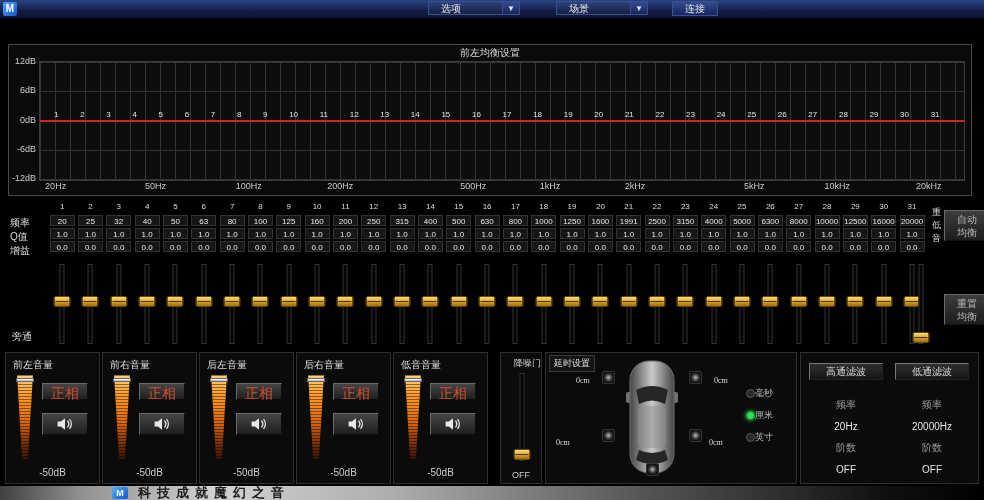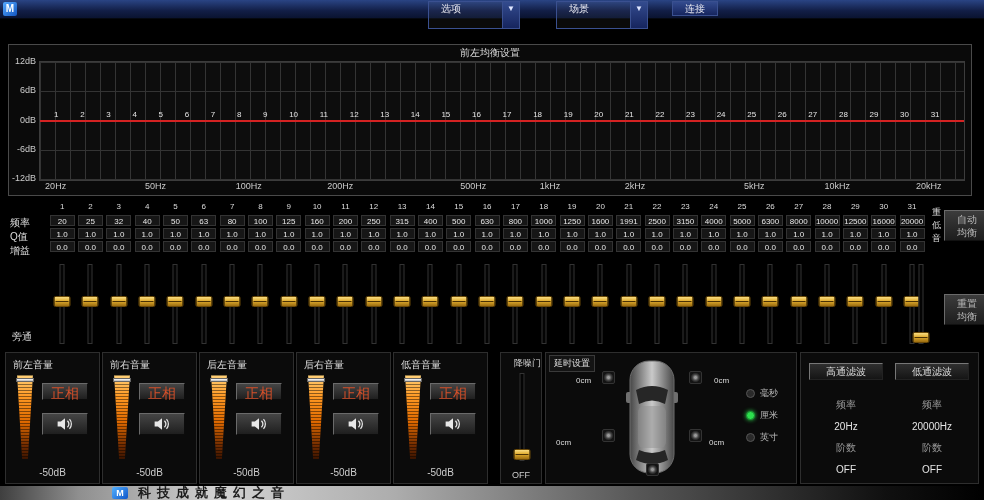--- a/index.html
+++ b/index.html
@@ -2,21 +2,21 @@
 <html><head>
 <meta charset="utf-8">
 <style>
   html,body{margin:0;padding:0;}
   body{width:984px;height:500px;background:#000;font-family:"Liberation Sans",sans-serif;position:relative;overflow:hidden;}
   #app{position:absolute;inset:0;}
 
   
   .titlebar{position:absolute;left:0;top:0;width:100%;height:18px;background:linear-gradient(180deg,#2a4484,#121e46 60%,#0a1330);border-bottom:1px solid #05080f;}
   .app-logo{position:absolute;left:3px;top:2px;width:14px;height:14px;background:linear-gradient(135deg,#55a9ff,#1356c0);border-radius:2px;color:#fff;font-size:10px;font-weight:bold;text-align:center;line-height:14px;}
-  .menu-group{position:absolute;top:1px;height:28px;display:flex;align-items:stretch;border:1px solid #3a5090;background:rgba(255,255,255,0.04);box-sizing:border-box;}
+  .menu-group{position:absolute;top:1px;height:14px;display:flex;align-items:stretch;border:1px solid #3a5090;background:rgba(255,255,255,0.04);box-sizing:border-box;}
   .mg-label{flex:1;font-size:10px;color:#e8e8f0;line-height:13px;padding-left:12px;}
   .mg-arrow{width:16px;border-left:1px solid #3a5090;color:#dfe6ff;font-size:8px;line-height:13px;text-align:center;background:linear-gradient(#334b8e,#16255e);cursor:pointer;}
   #options-group{left:428px;width:92px;}
   #scene-group{left:556px;width:92px;}
   .connect-btn{position:absolute;left:672px;top:1px;width:46px;height:15px;border:1px solid #3a5090;background:linear-gradient(#334b8e,#16255e);color:#e8e8f0;font-size:10px;text-align:center;line-height:14px;box-sizing:border-box;cursor:pointer;}
 
   
   .tabrow{position:absolute;left:0;top:18px;width:100%;height:26px;background:#060606;}
   .tab{position:absolute;top:5px;height:15px;width:76px;font-size:10px;line-height:15px;text-align:center;color:#999;background:linear-gradient(#2b2b2b,#161616);border:1px solid #3c3c3c;box-sizing:border-box;cursor:pointer;}
   .tab.active{background:linear-gradient(#e23333,#a60c0c);color:#fff;border-color:#ff6a6a #7a0000 #7a0000 #ff6a6a;}
@@ -74,28 +74,28 @@
   .mute-btn{position:absolute;left:36px;top:60px;width:46px;height:22px;background:linear-gradient(#454545,#1f1f1f);border:1px solid;border-color:#6a6a6a #0c0c0c #0c0c0c #6a6a6a;display:flex;align-items:center;justify-content:center;cursor:pointer;}
   .vol-value{position:absolute;left:0;width:100%;bottom:5px;text-align:center;font-size:10px;color:#ccc;}
 
   .gate-panel{left:500px;width:42px;}
   .gate-label{position:absolute;left:0;top:4px;width:100%;text-align:right;font-size:9px;color:#ddd;}
   .gate-slider{position:absolute;left:8px;top:18px;width:26px;height:92px;}
   .gate-slider .slider-track{top:2px;bottom:2px;}
   .gate-slider .slider-handle{top:78px;}
   .gate-value{position:absolute;left:0;bottom:3px;width:100%;text-align:center;font-size:9px;color:#ccc;}
 
-  .delay-panel{left:545px;width:252px;}
+  .delay-panel{left:545px;width:252px;font-family:Liberation Serif, serif;}
   .delay-title{position:absolute;left:3px;top:2px;font-size:9px;color:#ddd;border:1px solid #3a3a3a;padding:1px 4px;background:#141414;}
   .car{position:absolute;left:77px;top:5px;width:58px;height:118px;}
   .spk{position:absolute;width:11px;height:11px;background:radial-gradient(circle at 50% 50%,#999 1px,#454545 3px,#141414 5px);border:1px solid #333;border-radius:2px;cursor:pointer;}
   #spk-fl{left:56px;top:18px}#spk-fr{left:143px;top:18px}#spk-rl{left:56px;top:76px}#spk-rr{left:143px;top:76px}#spk-sub{left:100px;top:110px}
   .dist{position:absolute;font-size:8px;color:#ddd;}
   #dist-0{left:30px;top:23px}#dist-1{left:168px;top:23px}#dist-2{left:10px;top:85px}#dist-3{left:163px;top:85px}
-  .unit-row{position:absolute;left:200px;display:flex;align-items:center;gap:5px;cursor:pointer;}
+  .unit-row{position:absolute;left:200px;display:flex;align-items:center;cursor:pointer;}
   #unit-0{top:34px}#unit-1{top:56px}#unit-2{top:78px}
   .unit-dot{width:7px;height:7px;border-radius:50%;background:#2a2a2a;border:1px solid #555;}
   .unit-row.selected .unit-dot{background:#2de04e;border-color:#1a8a30;box-shadow:0 0 4px #2de04e;}
   .unit-label{font-size:9px;color:#bbb;}
 
   .filter-panel{left:800px;width:179px;}
   .filter-tab{position:absolute;top:10px;width:74px;height:17px;font-size:10px;line-height:16px;text-align:center;color:#ddd;background:linear-gradient(#2f2f2f,#151515);border:1px solid;border-color:#777 #222 #222 #777;box-sizing:border-box;cursor:pointer;}
   #ftab-0{left:8px}#ftab-1{left:94px}
   .fcol{position:absolute;top:36px;width:74px;text-align:center;}
   #fcol-0{left:8px}#fcol-1{left:94px}

